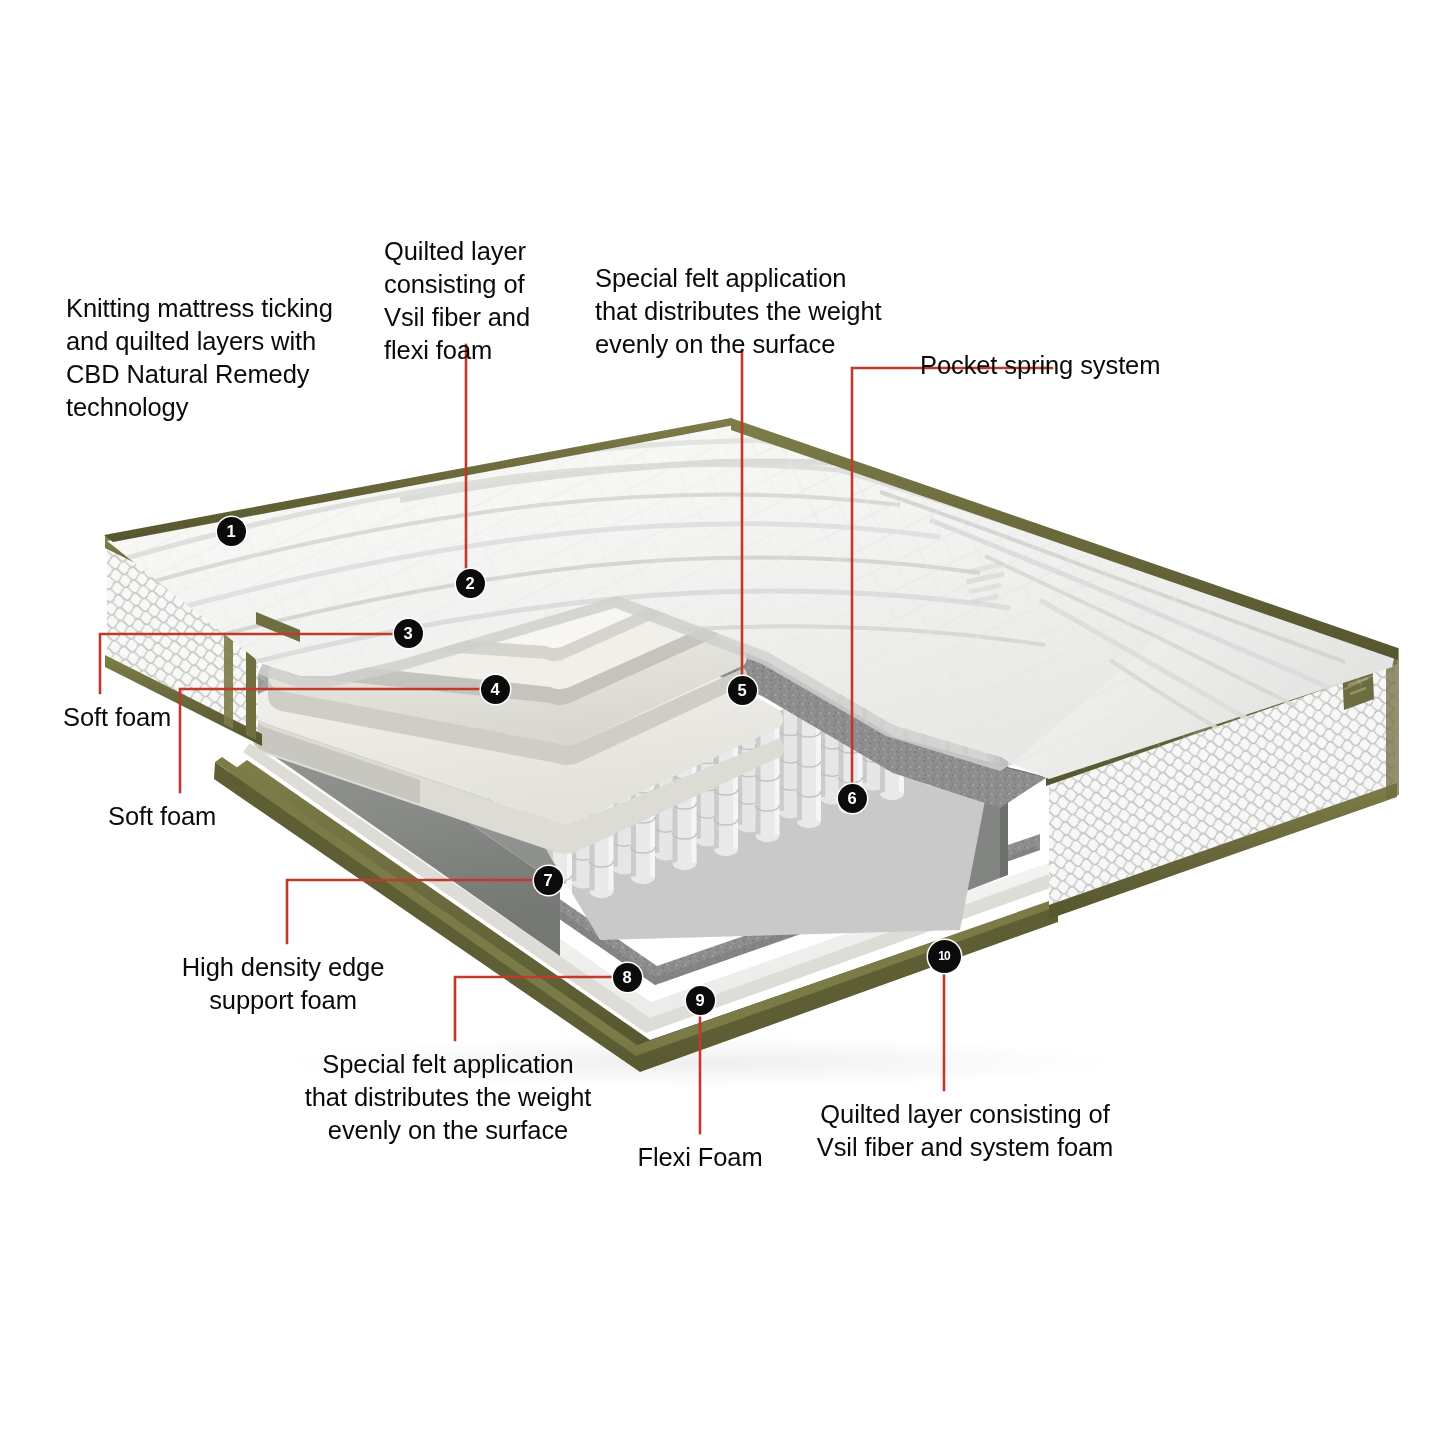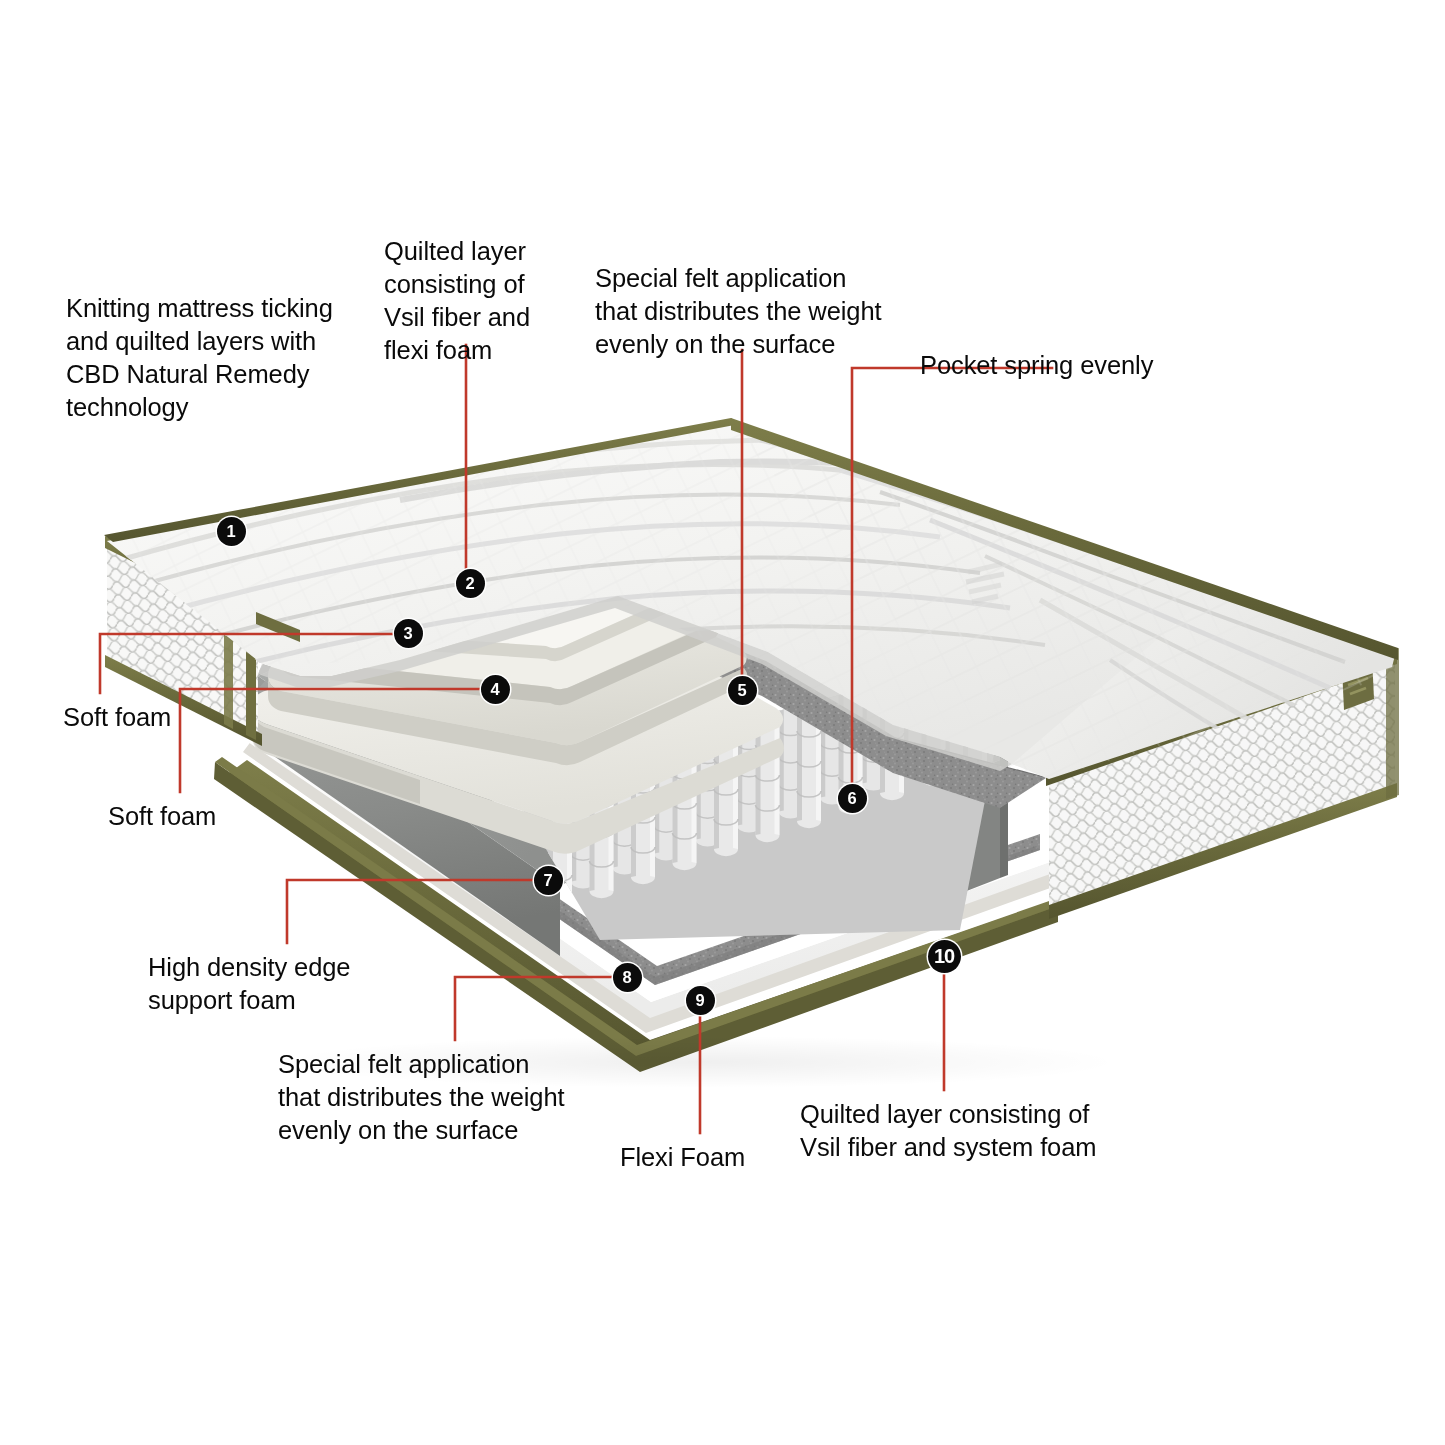--- a/index.html
+++ b/index.html
@@ -29,41 +29,41 @@
   
   .callout {
     position: absolute;
     font-size: 25.5px;
     line-height: 1.30;
     letter-spacing: -0.1px;
     color: #0a0a0a;
     white-space: pre-line;
     font-weight: 400;
   }
-  .callout.center { }
+  .callout.center { text-align: center; }
   .callout.left   { text-align: left; }
 
   
   .badge {
     position: absolute;
     width: 29px; height: 29px;
     margin-left: -14.5px; margin-top: -14.5px;
     border-radius: 50%;
     background: #0b0b0b;
     color: #ffffff;
     font-size: 16.5px;
     font-weight: 700;
     line-height: 29px;
     text-align: center;
     font-family: "Liberation Sans", sans-serif;
     z-index: 40;
     box-shadow: 0 0 0 1.5px #ffffff;
   }
   .badge.wide { width: 33px; height: 33px; margin-left:-16.5px; margin-top:-16.5px;
-                line-height: 33px; font-size: 20px; letter-spacing:-1px; }
+                line-height: 33px; font-size: 12px; letter-spacing:-1px; }
 </style>
 </head>
 <body>
 
 <div id="stage">
 
   <svg id="artwork" viewBox="0 0 1445 1445">
     <defs>
 
       <linearGradient id="gTop" x1="0" y1="0" x2="0.55" y2="1">
@@ -1565,21 +1565,21 @@
 flexi foam</div>
   <div class="callout left" style="left:66px;  top:292px;  width:300px;">Knitting mattress ticking
 and quilted layers with
 CBD Natural Remedy
 technology</div>
   <div class="callout left" style="left:63px;  top:701px;  width:200px;">Soft foam</div>
   <div class="callout left" style="left:108px; top:800px;  width:200px;">Soft foam</div>
   <div class="callout left" style="left:595px; top:262px;  width:340px;">Special felt application
 that distributes the weight
 evenly on the surface</div>
-  <div class="callout left" style="left:920px; top:349px;  width:320px;">Pocket spring evenly</div>
+  <div class="callout left" style="left:920px; top:349px;  width:320px;">Pocket spring system</div>
   <div class="callout center" style="left:148px; top:951px;  width:270px;">High density edge
 support foam</div>
   <div class="callout center" style="left:278px; top:1048px; width:340px;">Special felt application
 that distributes the weight
 evenly on the surface</div>
   <div class="callout center" style="left:620px; top:1141px; width:160px;">Flexi Foam</div>
   <div class="callout center" style="left:800px; top:1098px; width:330px;">Quilted layer consisting of
 Vsil fiber and system foam</div>
 
 </div>

